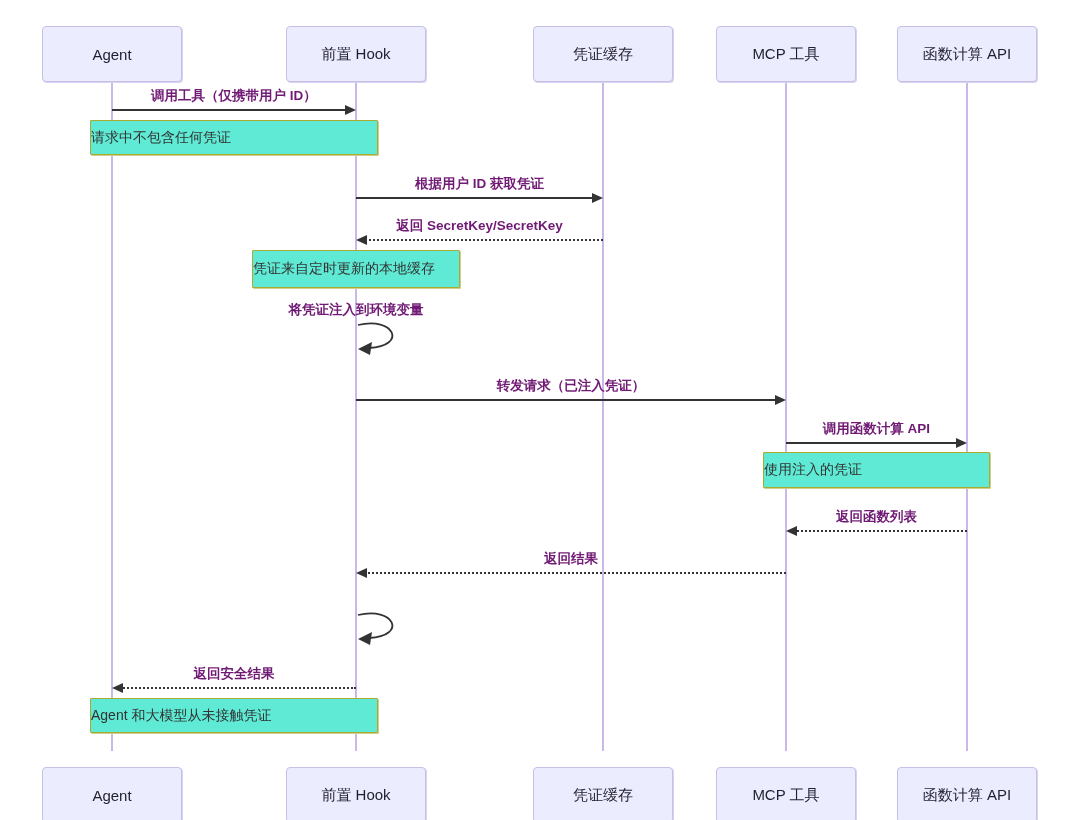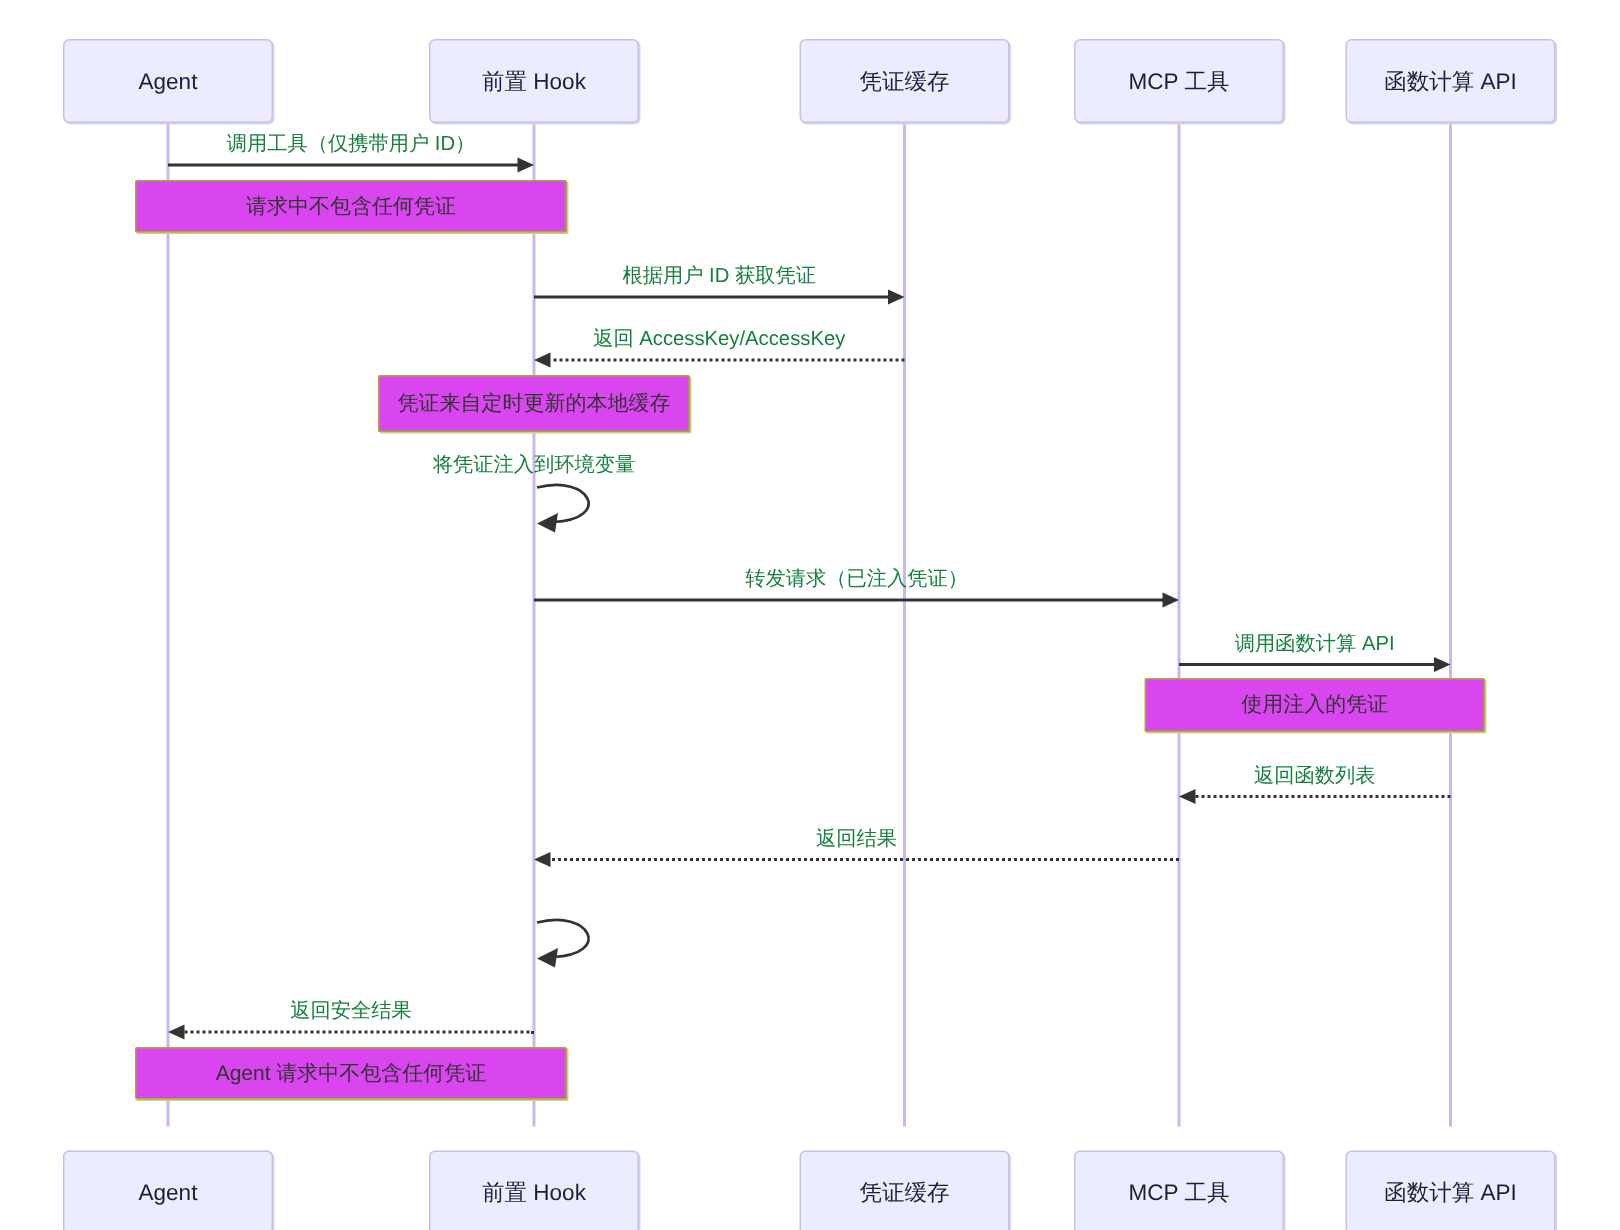--- a/index.html
+++ b/index.html
@@ -10,31 +10,31 @@
   .lifeline{position:absolute;width:2px;top:66px;height:685px;background:#cbb8ea;}
   .actor{
     position:absolute;width:140px;height:56px;
     background:#ececff;border:1px solid #c6c0e8;border-radius:4px;
     box-shadow:1px 1px 0 #d8d4ef;
     display:flex;align-items:center;justify-content:center;
     font-size:15px;color:#1f1f2e;box-sizing:border-box;margin-top:16px;
   }
   .msg-text{
     position:absolute;height:18px;line-height:18px;text-align:center;
-    font-size:13.5px;color:#15803d;font-weight:400;white-space:nowrap;
+    font-size:13.5px;color:#701a75;font-weight:700;white-space:nowrap;
   }
   .line{position:absolute;height:0;}
   .line.solid{border-top:2px solid #333333;}
   .line.dashed{border-top:2px dotted #333333;}
   .head{position:absolute;width:0;height:0;}
   .head.right{border-left:11px solid #333333;border-top:5px solid transparent;border-bottom:5px solid transparent;}
   .head.left{border-right:11px solid #333333;border-top:5px solid transparent;border-bottom:5px solid transparent;}
   .note{
-    position:absolute;background:#d946ef;border:1px solid #aaaa33;
-    display:flex;align-items:center;justify-content:center;
+    position:absolute;background:#5eead4;border:1px solid #aaaa33;
+    display:flex;align-items:center;
     font-size:14px;color:#333333;box-sizing:border-box;border-radius:1px;
     box-shadow:1px 1px 0 #cfcf8a;
   }
   .selfloop{position:absolute;}
 </style>
 </head>
 <body>
 
 <div id="canvas">
 
@@ -49,21 +49,21 @@
   <div class="head right" style="left:345px;top:105px"></div>
 
   <div class="note" style="left:90px;top:120px;width:288px;height:35px">
     <span>请求中不包含任何凭证</span>
   </div>
 
   <div class="msg-text" style="left:356px;top:175px;width:247px">根据用户 ID 获取凭证</div>
   <div class="line solid" style="left:356px;top:197px;width:239px"></div>
   <div class="head right" style="left:592px;top:193px"></div>
 
-  <div class="msg-text" style="left:356px;top:217px;width:247px">返回 AccessKey/AccessKey</div>
+  <div class="msg-text" style="left:356px;top:217px;width:247px">返回 SecretKey/SecretKey</div>
   <div class="line dashed" style="left:364px;top:239px;width:239px"></div>
   <div class="head left" style="left:356px;top:235px"></div>
 
   <div class="note" style="left:252px;top:250px;width:208px;height:38px">
     <span>凭证来自定时更新的本地缓存</span>
   </div>
 
   <div class="msg-text" style="left:246px;top:301px;width:220px">将凭证注入到环境变量</div>
   <svg class="selfloop" style="left:356px;top:320px" width="52" height="38">
     <path d="M2,5 C38,-4 52,26 13,28" fill="none" stroke="#333333" stroke-width="1.8"></path>
@@ -93,21 +93,21 @@
   <svg class="selfloop" style="left:356px;top:610px" width="52" height="38">
     <path d="M2,5 C38,-4 52,26 13,28" fill="none" stroke="#333333" stroke-width="1.8"></path>
     <polygon points="2,29 16,22 14,35" fill="#333333"></polygon>
   </svg>
 
   <div class="msg-text" style="left:112px;top:665px;width:244px">返回安全结果</div>
   <div class="line dashed" style="left:120px;top:687px;width:236px"></div>
   <div class="head left" style="left:112px;top:683px"></div>
 
   <div class="note" style="left:90px;top:698px;width:288px;height:35px">
-    <span>Agent 请求中不包含任何凭证</span>
+    <span>Agent 和大模型从未接触凭证</span>
   </div>
 
   <div class="actor" style="left:42px;top:10px">
       <span>Agent</span>
     </div>
   <div class="actor" style="left:286px;top:10px">
       <span>前置 Hook</span>
     </div>
   <div class="actor" style="left:533px;top:10px">
       <span>凭证缓存</span>

